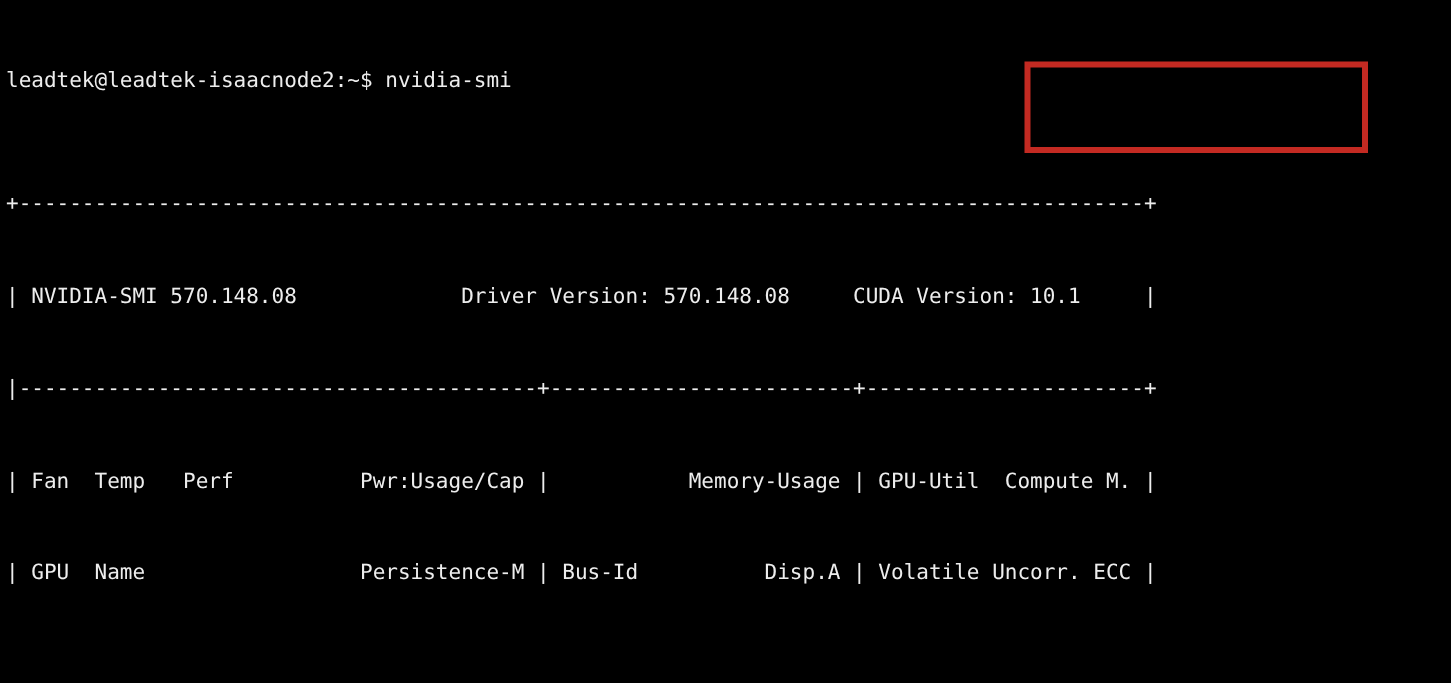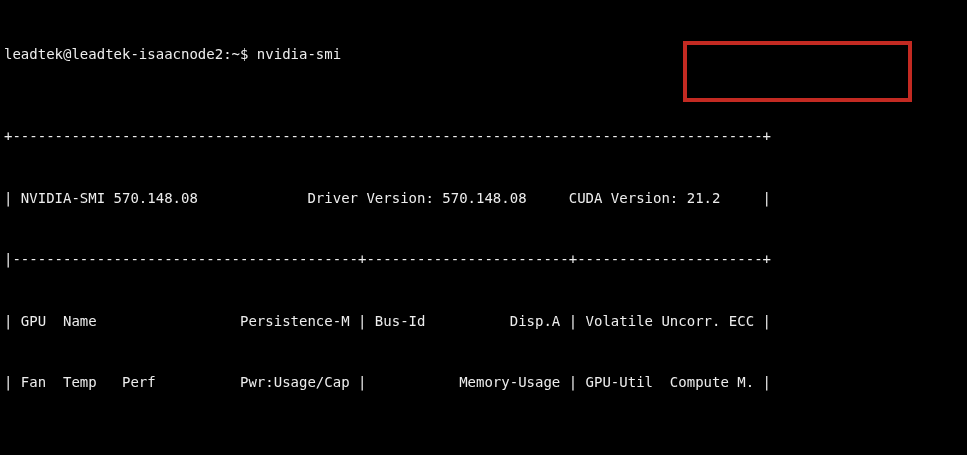--- a/index.html
+++ b/index.html
@@ -39,24 +39,24 @@
   }
 </style>
 </head>
 <body>
 
 <div class="screen">
   <div class="term">
     <div class="line">leadtek@leadtek-isaacnode2:~$ nvidia-smi</div>
 
     <div class="line">+-----------------------------------------------------------------------------------------+</div>
-    <div class="line">| NVIDIA-SMI 570.148.08             Driver Version: 570.148.08     CUDA Version: 21.2     |</div>
+    <div class="line">| NVIDIA-SMI 570.148.08             Driver Version: 570.148.08     CUDA Version: 10.1     |</div>
     <div class="line">|-----------------------------------------+------------------------+----------------------+</div>
+    <div class="line">| Fan  Temp   Perf          Pwr:Usage/Cap |           Memory-Usage | GPU-Util  Compute M. |</div>
     <div class="line">| GPU  Name                 Persistence-M | Bus-Id          Disp.A | Volatile Uncorr. ECC |</div>
-    <div class="line">| Fan  Temp   Perf          Pwr:Usage/Cap |           Memory-Usage | GPU-Util  Compute M. |</div>
     
     
     
     
     
     
 
     
 
     

